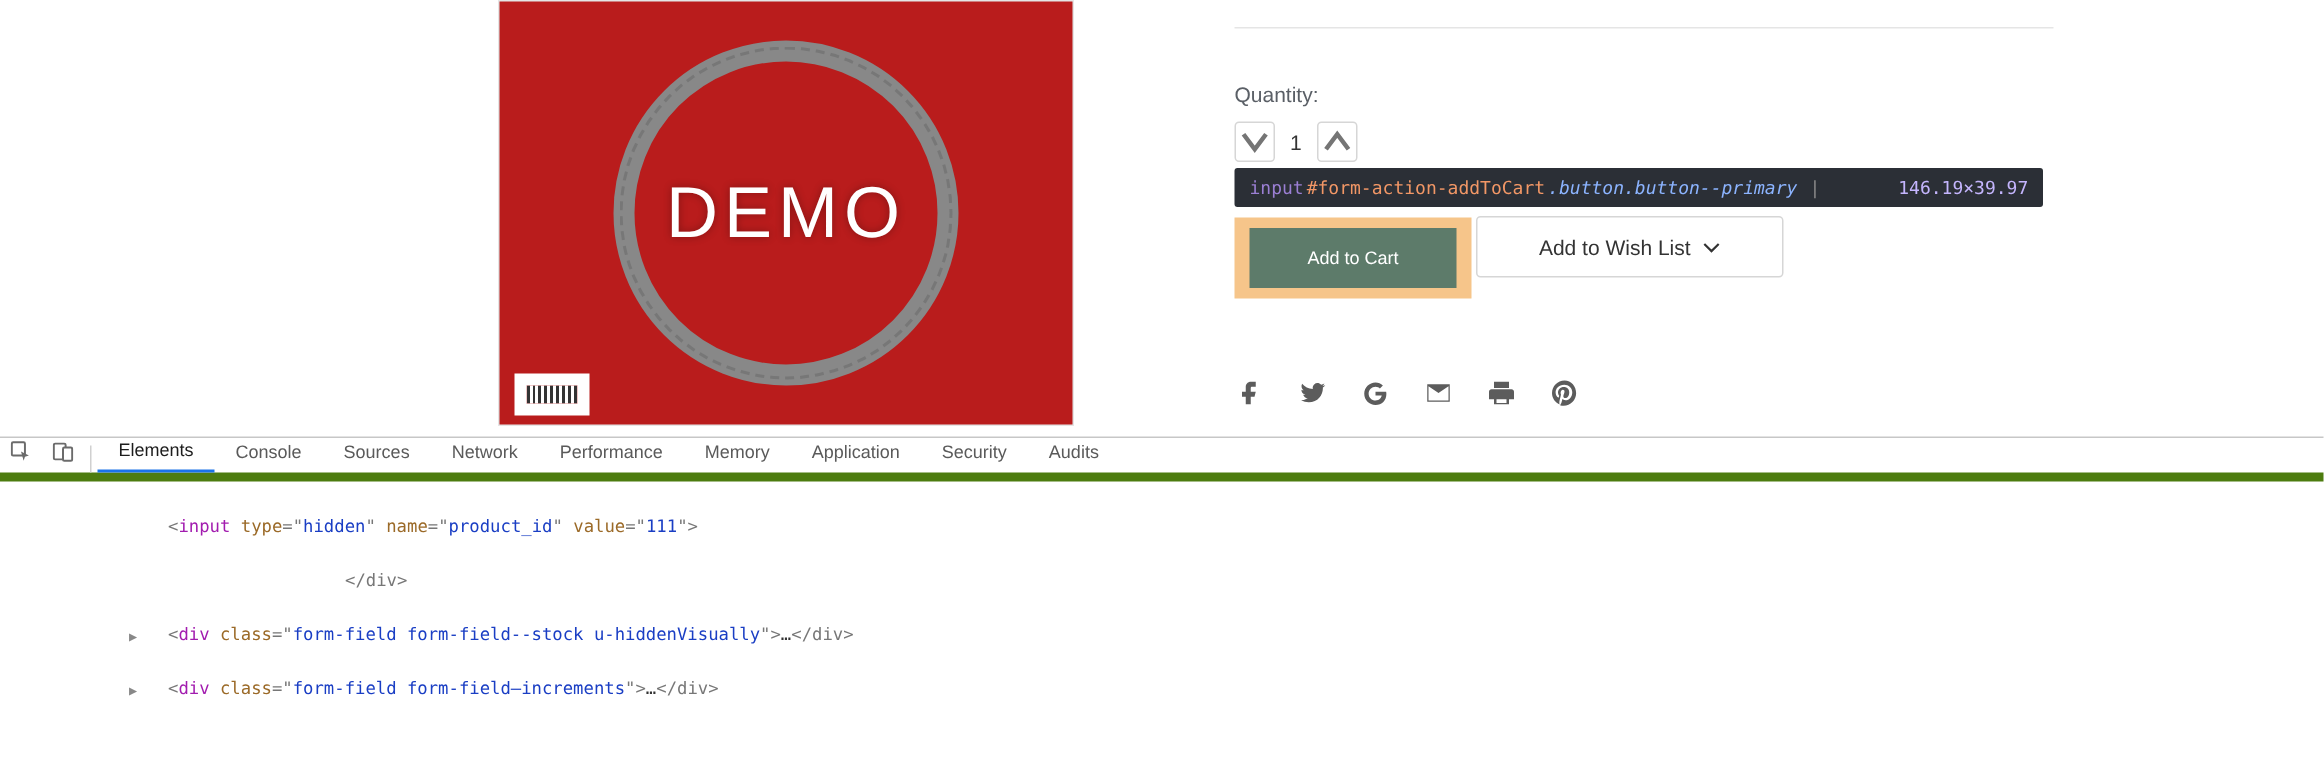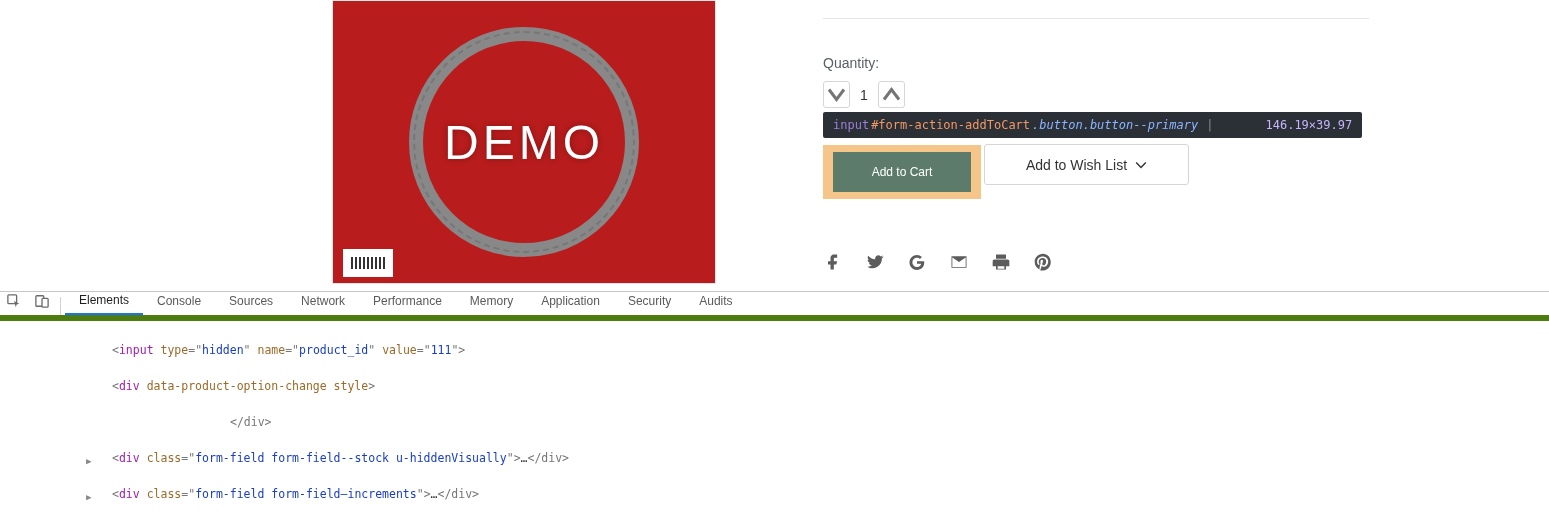--- a/index.html
+++ b/index.html
@@ -149,21 +149,20 @@
       <div class="dt-tab">Performance</div>
       <div class="dt-tab">Memory</div>
       <div class="dt-tab">Application</div>
       <div class="dt-tab">Security</div>
       <div class="dt-tab">Audits</div>
     </div>
   </div>
 
   <div class="dt-source">
 <div class="line indent1"><span class="punct">&lt;</span><span class="tag">input</span> <span class="attr">type</span><span class="punct">="</span><span class="val">hidden</span><span class="punct">"</span> <span class="attr">name</span><span class="punct">="</span><span class="val">product_id</span><span class="punct">"</span> <span class="attr">value</span><span class="punct">="</span><span class="val">111</span><span class="punct">"&gt;</span></div>
-<div class="line indent1"><span class="punct">&lt;</span><span class="tag">div</span> <span class="attr">data-product-option-change style</span><span class="punct">&gt;</span></div>
 <div class="line" style="padding-left:230px"><span class="punct">&lt;/div&gt;</span></div>
 <div class="line indent1"><span class="toggle">▶</span><span class="punct">&lt;</span><span class="tag">div</span> <span class="attr">class</span><span class="punct">="</span><span class="val">form-field form-field--stock u-hiddenVisually</span><span class="punct">"&gt;</span>…<span class="punct">&lt;/div&gt;</span></div>
 <div class="line indent1"><span class="toggle">▶</span><span class="punct">&lt;</span><span class="tag">div</span> <span class="attr">class</span><span class="punct">="</span><span class="val">form-field form-field—increments</span><span class="punct">"&gt;</span>…<span class="punct">&lt;/div&gt;</span></div>
 
 
 
 
 
 
   </div>

